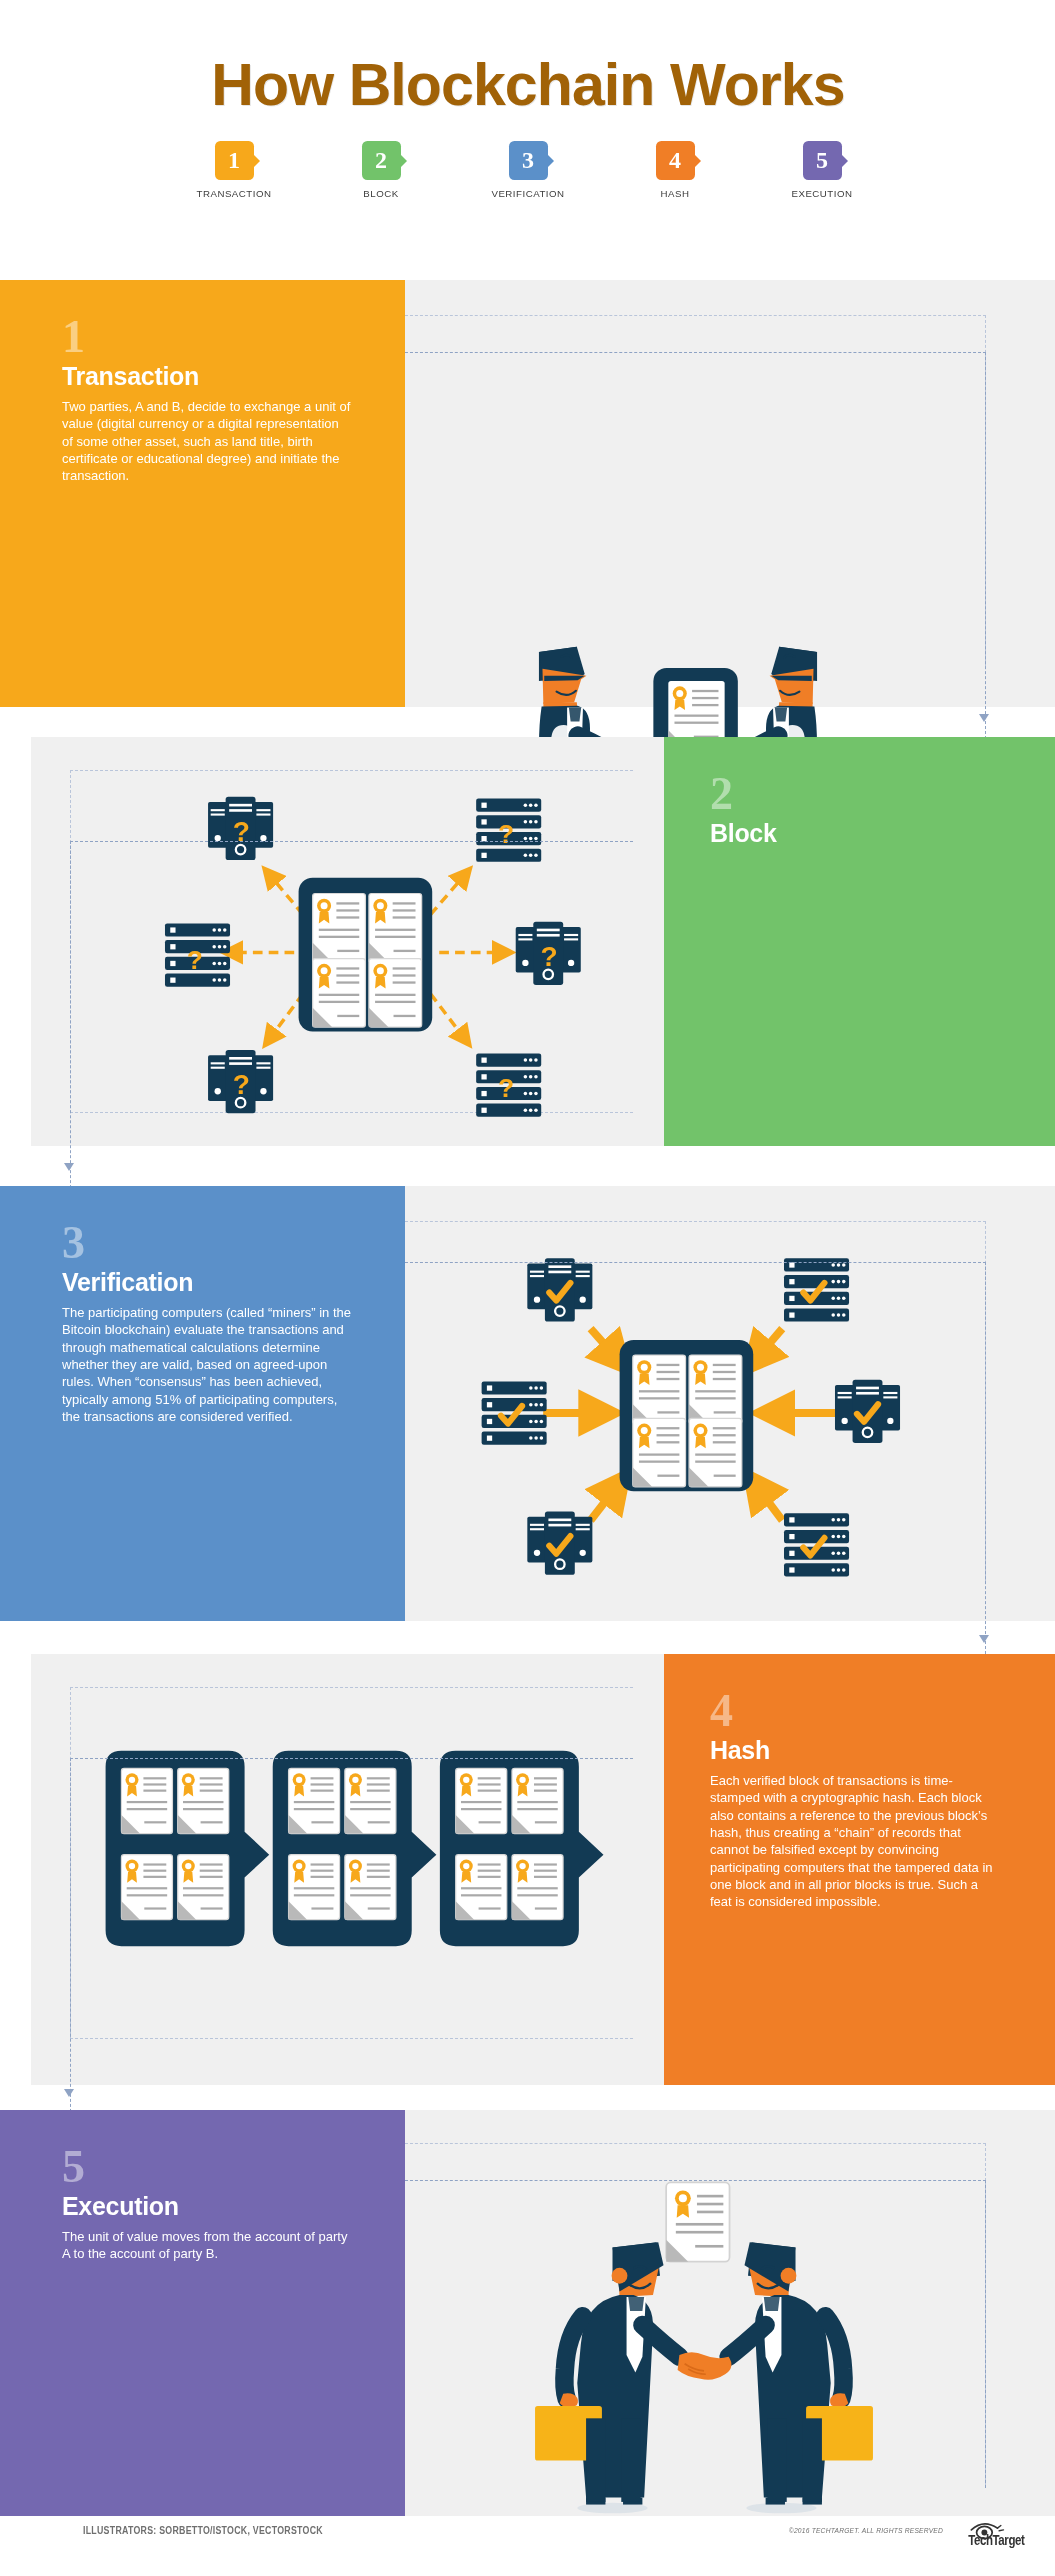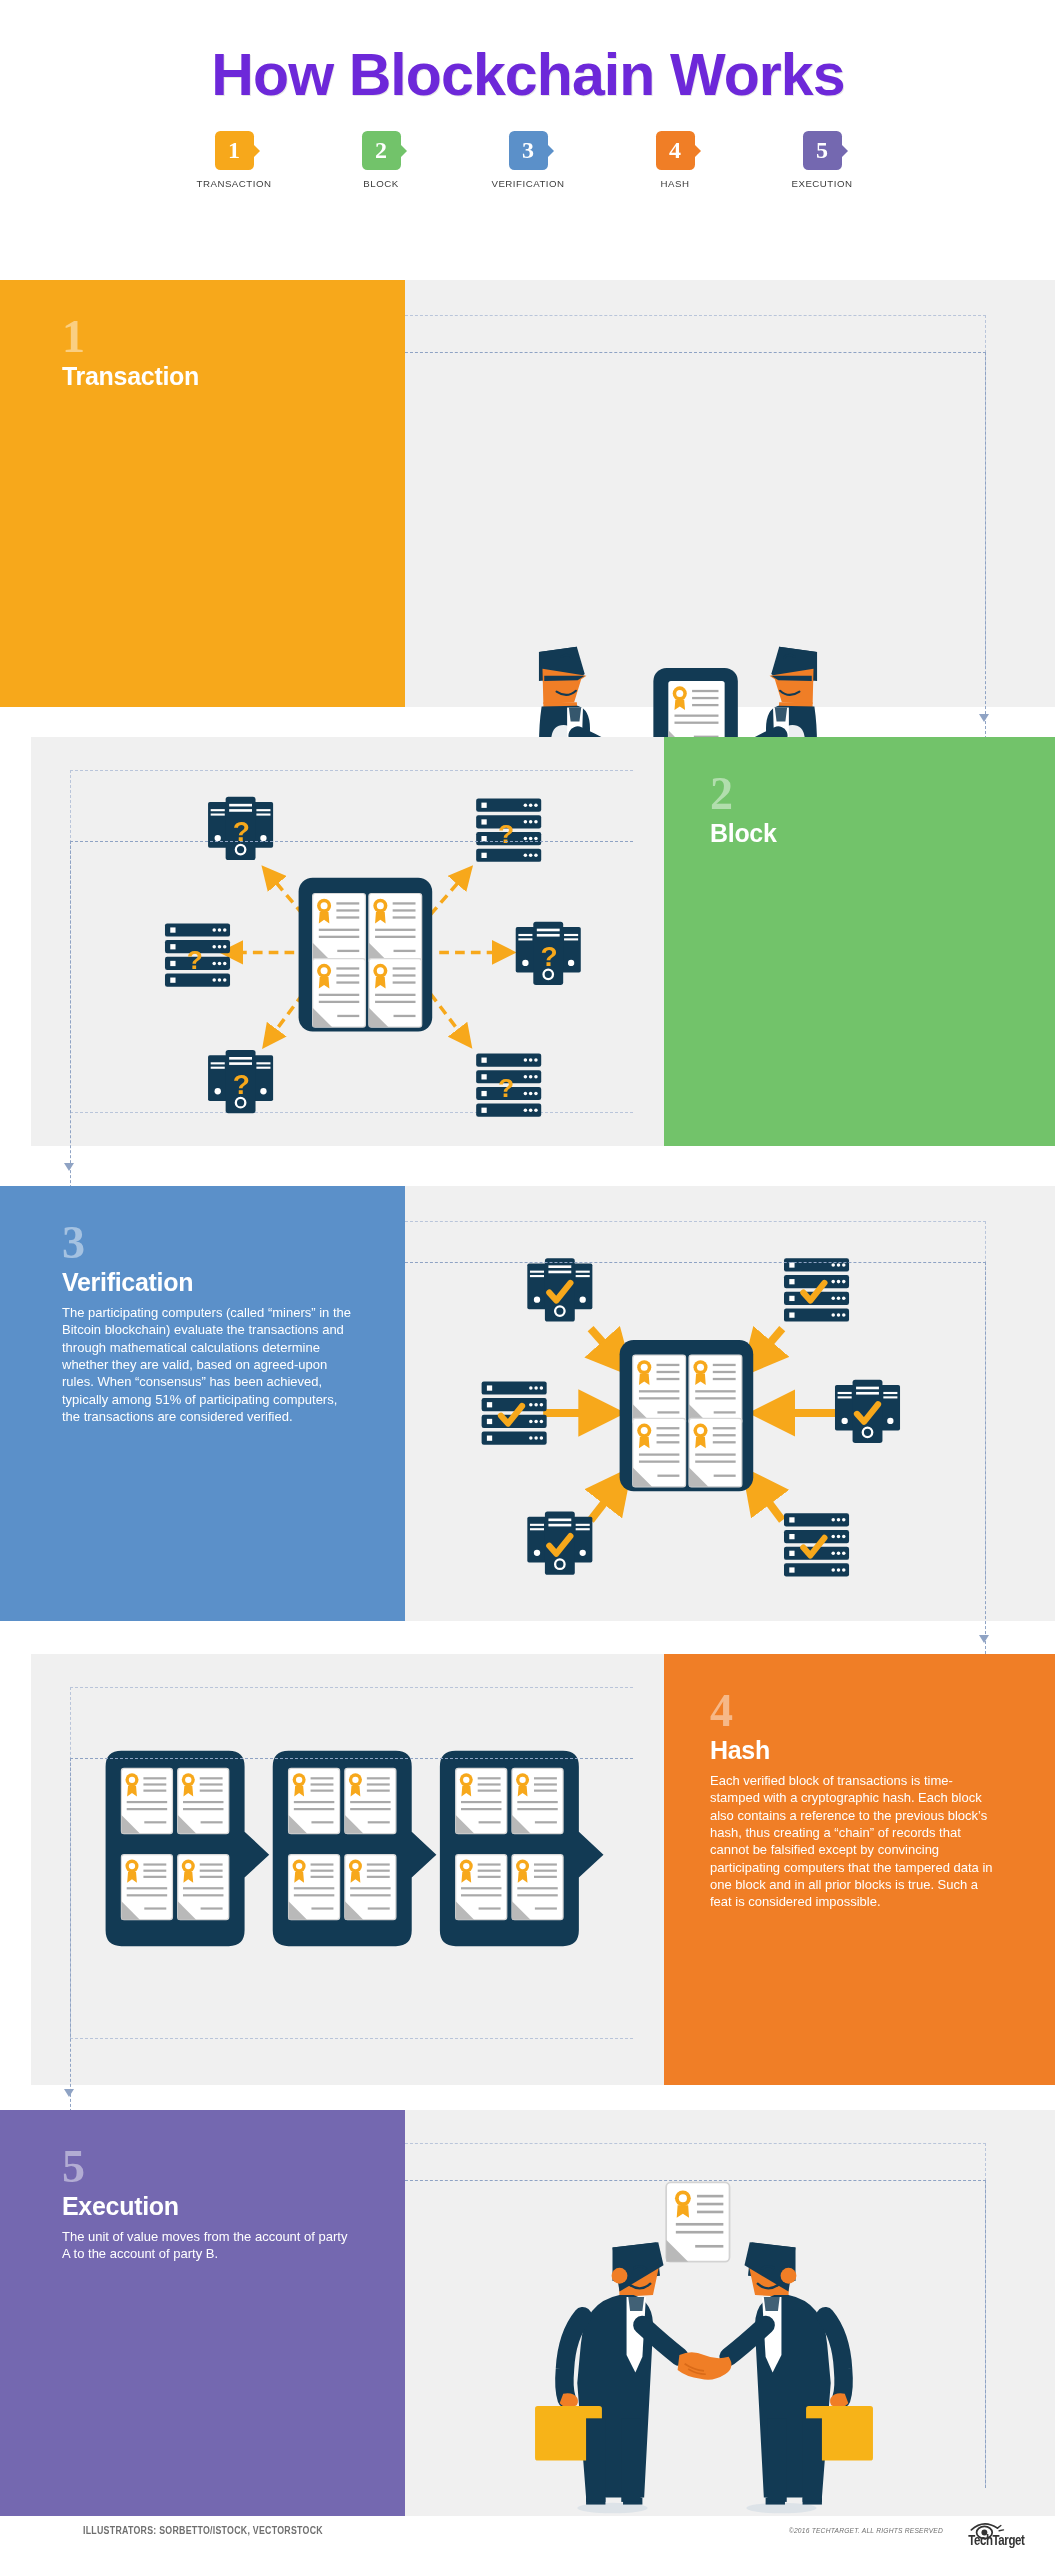--- a/index.html
+++ b/index.html
@@ -17,24 +17,25 @@
   
   #header {
     width: 1056px;
     padding-top: 46px;
     text-align: center;
     background: #ffffff;
   }
   #main-title {
     font-size: 59px;
     font-weight: bold;
-    color: #6d28d9;
+    color: #a16207;
     letter-spacing: -0.9px;
     line-height: 1;
     text-shadow: 0.9px 0.9px 0 rgba(0,0,0,0.10);
+    margin-top: 10px;
   }
 
   #badge-row {
     margin-top: 26px;
     display: flex;
     justify-content: center;
     gap: 46px;
   }
   .badge-cell {
     width: 101px;
@@ -231,20 +232,21 @@
 </div>
 
 <div class="section" id="sec1" style="position:absolute; left:0; top:280px; height:427px;">
   <div class="sect-inner">
 
     <div class="gray-panel" style="left:405px; width:651px;"></div>
 
     <div class="color-panel" id="p1" style="left:0px; width:405px; background:#f7a81b;">
       <div class="panel-num">1</div>
       <div class="panel-head">Transaction</div>
+      <div class="panel-body">Two parties, A and B, decide to exchange a unit of value (digital currency or a digital representation of some other asset, such as land title, birth certificate or educational degree) and initiate the transaction.</div>
     </div>
 
     <div class="dash-box" style="left:405px; top:35px; width:581px; height:352px; border-bottom:none;"></div>
 
     <div class="art" style="left:493px; top:343px; width:370px; height:308px;">
       <svg width="370" height="308" viewBox="0 0 420 350" xmlns="http://www.w3.org/2000/svg">
 
         <g>
           <path d="M52 33 L95 27 L98 62 L52 66 Z" fill="#123a54"></path>
           <path d="M52 33 L95 27 L104 58 L60 92 Z" fill="#123a54"></path>

